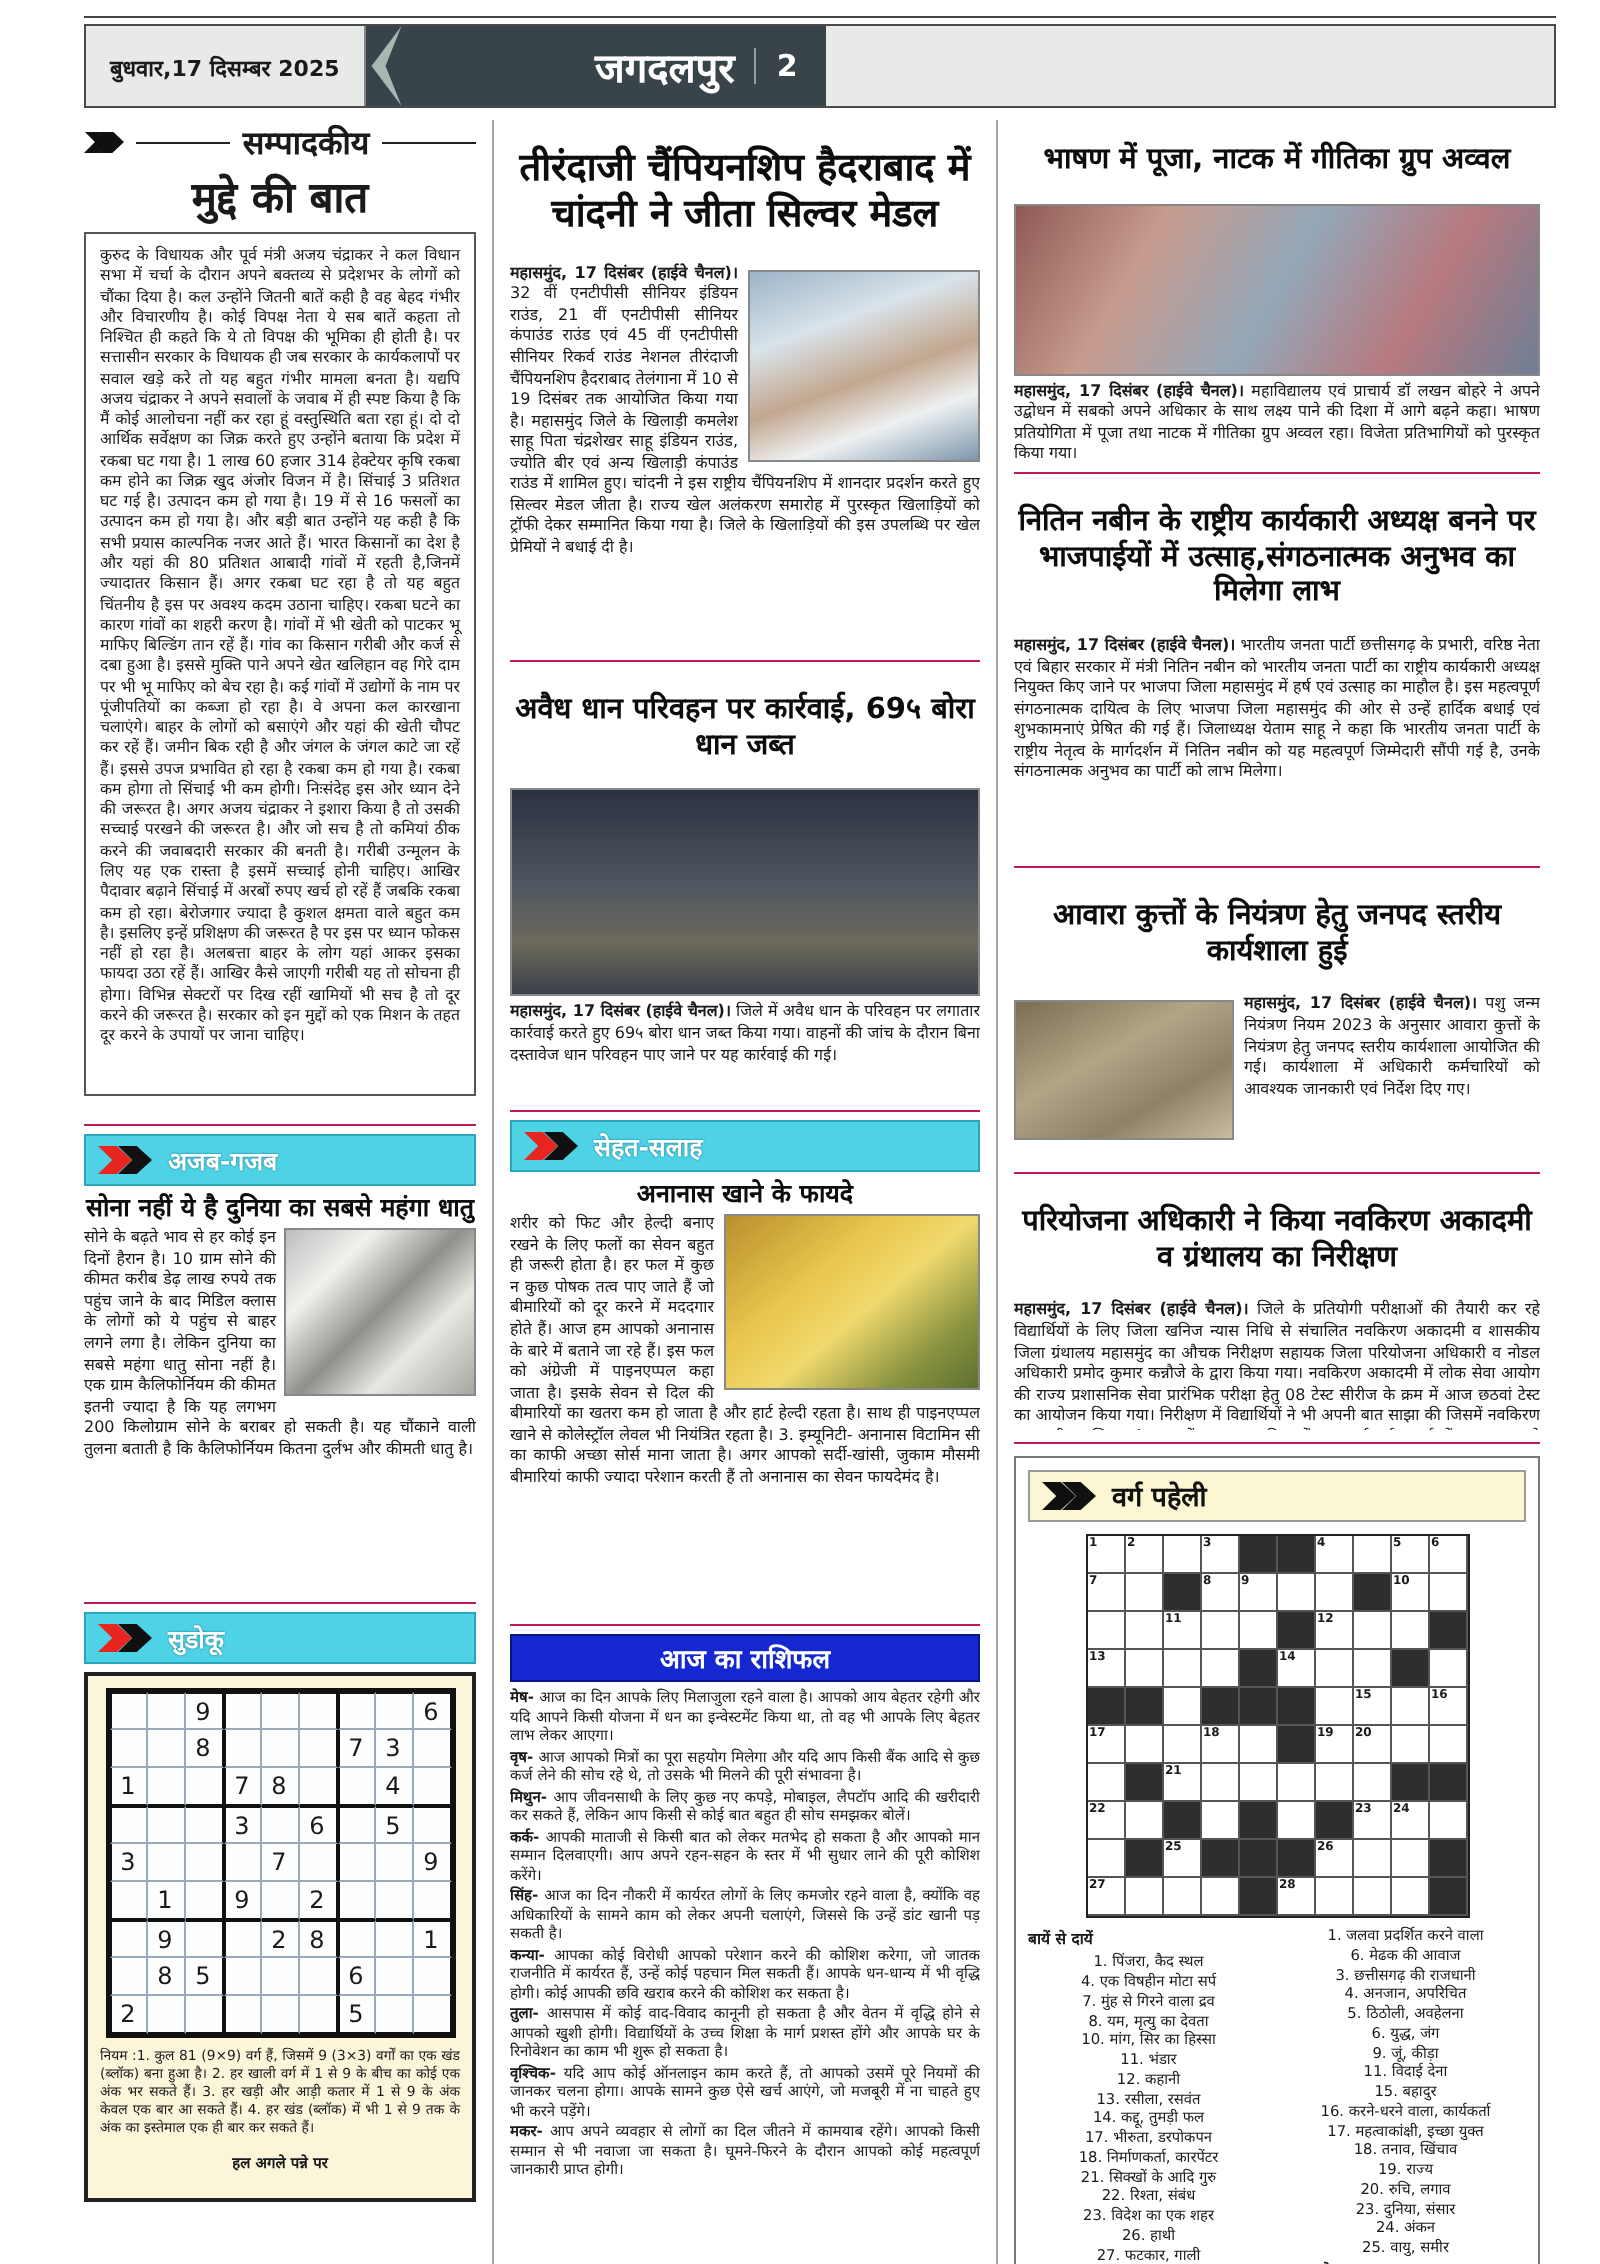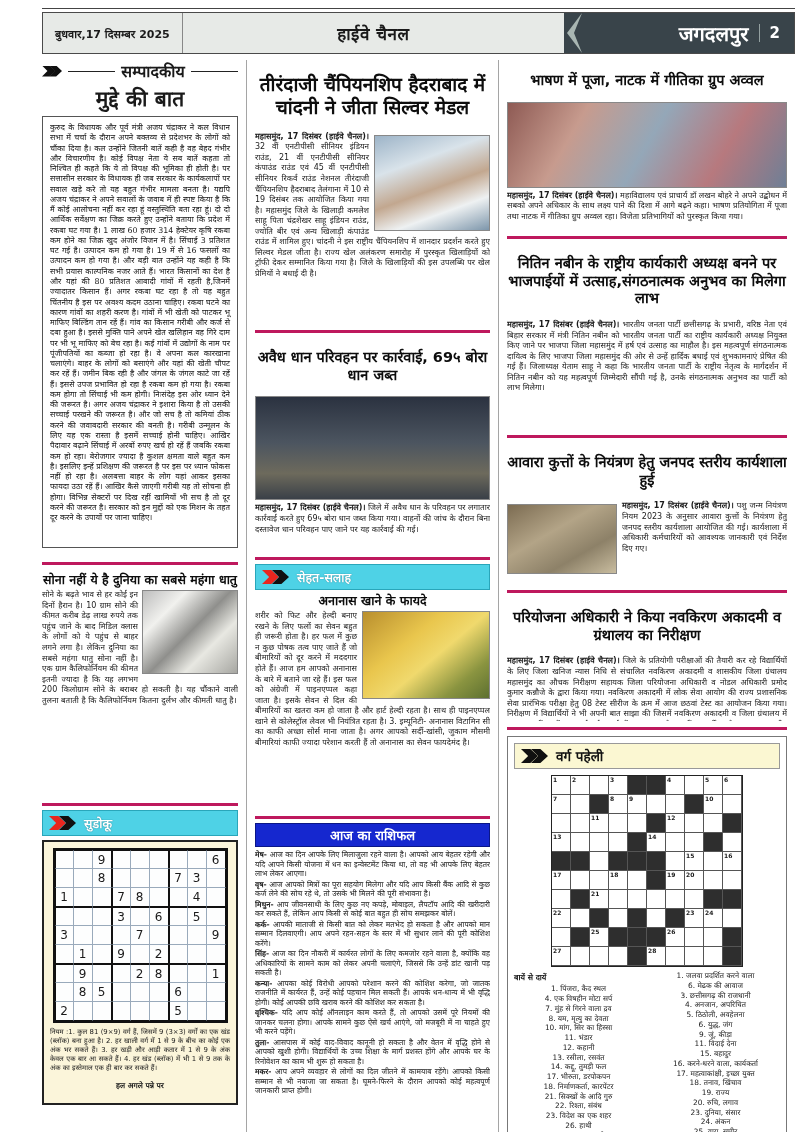--- a/index.html
+++ b/index.html
@@ -1,35 +1,35 @@
 <!DOCTYPE html>
 <html lang="hi"><head>
 <meta charset="utf-8">
 <style>
   html,body{margin:0;padding:0;background:#fff;}
   body{width:800px;height:1132px;overflow:hidden;font-family:"DejaVu Sans",sans-serif;color:#1a1a1a;}
-  .page{position:relative;width:800px;height:1132px;padding:8px 5px 0 42px;box-sizing:border-box;}
+  .page{position:relative;width:800px;height:1132px;padding:8px 22px 0 42px;box-sizing:border-box;}
   .topline{border-top:1.5px solid #444;margin-bottom:3px;}
 
   
   .masthead{display:flex;align-items:stretch;border:1.8px solid #4a4a4a;background:#e7eae7;height:40px;}
   .m-date{display:flex;align-items:center;padding:0 12px;font-weight:bold;font-size:11px;border-right:1px solid #888;}
   .m-title{flex:1;display:flex;align-items:center;justify-content:center;font-weight:bold;font-size:17px;letter-spacing:.5px;}
   .m-city{position:relative;display:flex;align-items:center;background:#39444a;color:#fff;padding:0 14px 0 26px;min-width:190px;justify-content:flex-end;}
   .m-city::before{content:"";position:absolute;left:-2px;top:0;bottom:0;width:20px;background:#a9b6b2;clip-path:polygon(100% 0,25% 50%,100% 100%,60% 50%);}
   .m-city .cname{font-weight:bold;font-size:20px;}
   .m-city .pg{font-weight:bold;font-size:15px;border-left:1px solid #93a0a0;margin-left:10px;padding-left:10px;}
 
   
   .content{display:grid;grid-template-columns:204px 252px 1fr;column-gap:0;margin-top:6px;}
   .col{padding:0 8px;box-sizing:border-box;}
   .col+.col{border-left:1px solid #a5a5a5;}
   .col:first-child{padding-left:0;}
   .art{overflow:hidden;margin-bottom:6px;}
-  .art+.art{border-top:3px solid #be185d;padding-top:4px;}
+  .art+.art{border-top:1px solid #be185d;padding-top:4px;}
 
   
   .chev{display:inline-flex;align-items:center;height:14px;flex:0 0 auto;}
   .chev i{width:17px;height:14px;display:block;clip-path:polygon(0 0,55% 0,100% 50%,55% 100%,0 100%,42% 50%);}
   .chev .r{background:#e8261f;margin-right:-7px;}
   .chev .k{background:#101010;}
   .chev.small i{width:13px;height:11px;}
 
   
   .ed-kickrow{display:flex;align-items:center;gap:6px;}
@@ -80,21 +80,20 @@
   .clue-h{font-weight:bold;margin:2px 0 1px;font-size:7.8px;}
 </style>
 </head>
 <body>
 
 <div class="page">
   <div class="topline"></div>
 
   <header class="masthead">
     <div class="m-date">बुधवार,17 दिसम्बर 2025</div>
-    <div class="m-title">हाईवे चैनल</div>
     <div class="m-city">
       <span class="cname">जगदलपुर</span>
       <span class="pg">2</span>
     </div>
   </header>
 
   <main class="content">
 
     <div class="col">
       <section class="art" style="height:496px">
@@ -105,20 +104,27 @@
             </span>
           <span class="rule"></span>
           <span class="ed-kicker">सम्पादकीय</span>
           <span class="rule"></span>
         </div>
         <h1 class="ed-title">मुद्दे की बात</h1>
         <div class="ed-body">कुरुद के विधायक और पूर्व मंत्री अजय चंद्राकर ने कल विधान सभा में चर्चा के दौरान अपने बक्तव्य से प्रदेशभर के लोगों को चौंका दिया है। कल उन्होंने जितनी बातें कही है वह बेहद गंभीर और विचारणीय है। कोई विपक्ष नेता ये सब बातें कहता तो निश्चित ही कहते कि ये तो विपक्ष की भूमिका ही होती है। पर सत्तासीन सरकार के विधायक ही जब सरकार के कार्यकलापों पर सवाल खड़े करे तो यह बहुत गंभीर मामला बनता है। यद्यपि अजय चंद्राकर ने अपने सवालों के जवाब में ही स्पष्ट किया है कि मैं कोई आलोचना नहीं कर रहा हूं वस्तुस्थिति बता रहा हूं। दो दो आर्थिक सर्वेक्षण का जिक्र करते हुए उन्होंने बताया कि प्रदेश में रकबा घट गया है। 1 लाख 60 हजार 314 हेक्टेयर कृषि रकबा कम होने का जिक्र खुद अंजोर विजन में है। सिंचाई 3 प्रतिशत घट गई है। उत्पादन कम हो गया है। 19 में से 16 फसलों का उत्पादन कम हो गया है। और बड़ी बात उन्होंने यह कही है कि सभी प्रयास काल्पनिक नजर आते हैं। भारत किसानों का देश है और यहां की 80 प्रतिशत आबादी गांवों में रहती है,जिनमें ज्यादातर किसान हैं। अगर रकबा घट रहा है तो यह बहुत चिंतनीय है इस पर अवश्य कदम उठाना चाहिए। रकबा घटने का कारण गांवों का शहरी करण है। गांवों में भी खेती को पाटकर भू माफिए बिल्डिंग तान रहें हैं। गांव का किसान गरीबी और कर्ज से दबा हुआ है। इससे मुक्ति पाने अपने खेत खलिहान वह गिरे दाम पर भी भू माफिए को बेच रहा है। कई गांवों में उद्योगों के नाम पर पूंजीपतियों का कब्जा हो रहा है। वे अपना कल कारखाना चलाएंगे। बाहर के लोगों को बसाएंगे और यहां की खेती चौपट कर रहें हैं। जमीन बिक रही है और जंगल के जंगल काटे जा रहें हैं। इससे उपज प्रभावित हो रहा है रकबा कम हो गया है। रकबा कम होगा तो सिंचाई भी कम होगी। निःसंदेह इस ओर ध्यान देने की जरूरत है। अगर अजय चंद्राकर ने इशारा किया है तो उसकी सच्चाई परखने की जरूरत है। और जो सच है तो कमियां ठीक करने की जवाबदारी सरकार की बनती है। गरीबी उन्मूलन के लिए यह एक रास्ता है इसमें सच्चाई होनी चाहिए। आखिर पैदावार बढ़ाने सिंचाई में अरबों रुपए खर्च हो रहें हैं जबकि रकबा कम हो रहा। बेरोजगार ज्यादा है कुशल क्षमता वाले बहुत कम है। इसलिए इन्हें प्रशिक्षण की जरूरत है पर इस पर ध्यान फोकस नहीं हो रहा है। अलबत्ता बाहर के लोग यहां आकर इसका फायदा उठा रहें हैं। आखिर कैसे जाएगी गरीबी यह तो सोचना ही होगा। विभिन्न सेक्टरों पर दिख रहीं खामियों भी सच है तो दूर करने की जरूरत है। सरकार को इन मुद्दों को एक मिशन के तहत दूर करने के उपायों पर जाना चाहिए।</div>
       </section>
 
       <section class="art" style="height:228px">
+        <div class="secbar">
+          <span class="chev">
+              <i class="r"></i>
+              <i class="k"></i>
+            </span>
+          <span class="t">अजब-गजब</span>
+        </div>
         <h2 class="headline h-md" style="margin:3px 0 1px">सोना नहीं ये है दुनिया का सबसे महंगा धातु</h2>
         <div class="photo" style="float:right;width:96px;height:84px;margin:2px 0 2px 4px;background:linear-gradient(135deg,#bdbdbd 0%,#f1f1ee 25%,#8f8f8c 50%,#e8e8e2 70%,#a7a7a2 100%)"></div>
         <p class="body-txt">सोने के बढ़ते भाव से हर कोई इन दिनों हैरान है। 10 ग्राम सोने की कीमत करीब डेढ़ लाख रुपये तक पहुंच जाने के बाद मिडिल क्लास के लोगों को ये पहुंच से बाहर लगने लगा है। लेकिन दुनिया का सबसे महंगा धातु सोना नहीं है। एक ग्राम कैलिफोर्नियम की कीमत इतनी ज्यादा है कि यह लगभग 200 किलोग्राम सोने के बराबर हो सकती है। यह चौंकाने वाली तुलना बताती है कि कैलिफोर्नियम कितना दुर्लभ और कीमती धातु है।</p>
       </section>
 
       <section class="art">
         <div class="secbar">
           <span class="chev">
               <i class="r"></i>
               <i class="k"></i>
@@ -243,22 +249,22 @@
 
       <section class="art" style="height:302px">
         <div class="rf-bar">आज का राशिफल</div>
         <div class="rf-list">
             <p class="rf"><b>मेष- </b>आज का दिन आपके लिए मिलाजुला रहने वाला है। आपको आय बेहतर रहेगी और यदि आपने किसी योजना में धन का इन्वेस्टमेंट किया था, तो वह भी आपके लिए बेहतर लाभ लेकर आएगा।</p>
             <p class="rf"><b>वृष- </b>आज आपको मित्रों का पूरा सहयोग मिलेगा और यदि आप किसी बैंक आदि से कुछ कर्ज लेने की सोच रहे थे, तो उसके भी मिलने की पूरी संभावना है।</p>
             <p class="rf"><b>मिथुन- </b>आप जीवनसाथी के लिए कुछ नए कपड़े, मोबाइल, लैपटॉप आदि की खरीदारी कर सकते हैं, लेकिन आप किसी से कोई बात बहुत ही सोच समझकर बोलें।</p>
             <p class="rf"><b>कर्क- </b>आपकी माताजी से किसी बात को लेकर मतभेद हो सकता है और आपको मान सम्मान दिलवाएगी। आप अपने रहन-सहन के स्तर में भी सुधार लाने की पूरी कोशिश करेंगे।</p>
             <p class="rf"><b>सिंह- </b>आज का दिन नौकरी में कार्यरत लोगों के लिए कमजोर रहने वाला है, क्योंकि वह अधिकारियों के सामने काम को लेकर अपनी चलाएंगे, जिससे कि उन्हें डांट खानी पड़ सकती है।</p>
             <p class="rf"><b>कन्या- </b>आपका कोई विरोधी आपको परेशान करने की कोशिश करेगा, जो जातक राजनीति में कार्यरत हैं, उन्हें कोई पहचान मिल सकती हैं। आपके धन-धान्य में भी वृद्धि होगी। कोई आपकी छवि खराब करने की कोशिश कर सकता है।</p>
+            <p class="rf"><b>तुला- </b>आसपास में कोई वाद-विवाद कानूनी हो सकता है और वेतन में वृद्धि होने से आपको खुशी होगी। विद्यार्थियों के उच्च शिक्षा के मार्ग प्रशस्त होंगे और आपके घर के रिनोवेशन का काम भी शुरू हो सकता है।</p>
             <p class="rf"><b>वृश्चिक- </b>यदि आप कोई ऑनलाइन काम करते हैं, तो आपको उसमें पूरे नियमों की जानकर चलना होगा। आपके सामने कुछ ऐसे खर्च आएंगे, जो मजबूरी में ना चाहते हुए भी करने पड़ेंगे।</p>
-            <p class="rf"><b>तुला- </b>आसपास में कोई वाद-विवाद कानूनी हो सकता है और वेतन में वृद्धि होने से आपको खुशी होगी। विद्यार्थियों के उच्च शिक्षा के मार्ग प्रशस्त होंगे और आपके घर के रिनोवेशन का काम भी शुरू हो सकता है।</p>
             <p class="rf"><b>मकर- </b>आप अपने व्यवहार से लोगों का दिल जीतने में कामयाब रहेंगे। आपको किसी सम्मान से भी नवाजा जा सकता है। घूमने-फिरने के दौरान आपको कोई महत्वपूर्ण जानकारी प्राप्त होगी।</p>
           </div>
       </section>
     </div>
 
     <div class="col">
       <section class="art" style="height:170px">
         <h2 class="headline h-lg">भाषण में पूजा, नाटक में गीतिका ग्रुप अव्वल</h2>
         <div class="photo" style="width:100%;height:86px;margin:3px 0;background:linear-gradient(120deg,#8e5a54 0%,#c79b8e 25%,#94a7b8 50%,#b7797e 75%,#6f7f96 100%)"></div>
         <p class="body-txt"><b class="dl">महासमुंद, 17 दिसंबर (हाईवे चैनल)।</b> <span>महाविद्यालय एवं प्राचार्य डॉ लखन बोहरे ने अपने उद्बोधन में सबको अपने अधिकार के साथ लक्ष्य पाने की दिशा में आगे बढ़ने कहा। भाषण प्रतियोगिता में पूजा तथा नाटक में गीतिका ग्रुप अव्वल रहा। विजेता प्रतिभागियों को पुरस्कृत किया गया।</span></p>

